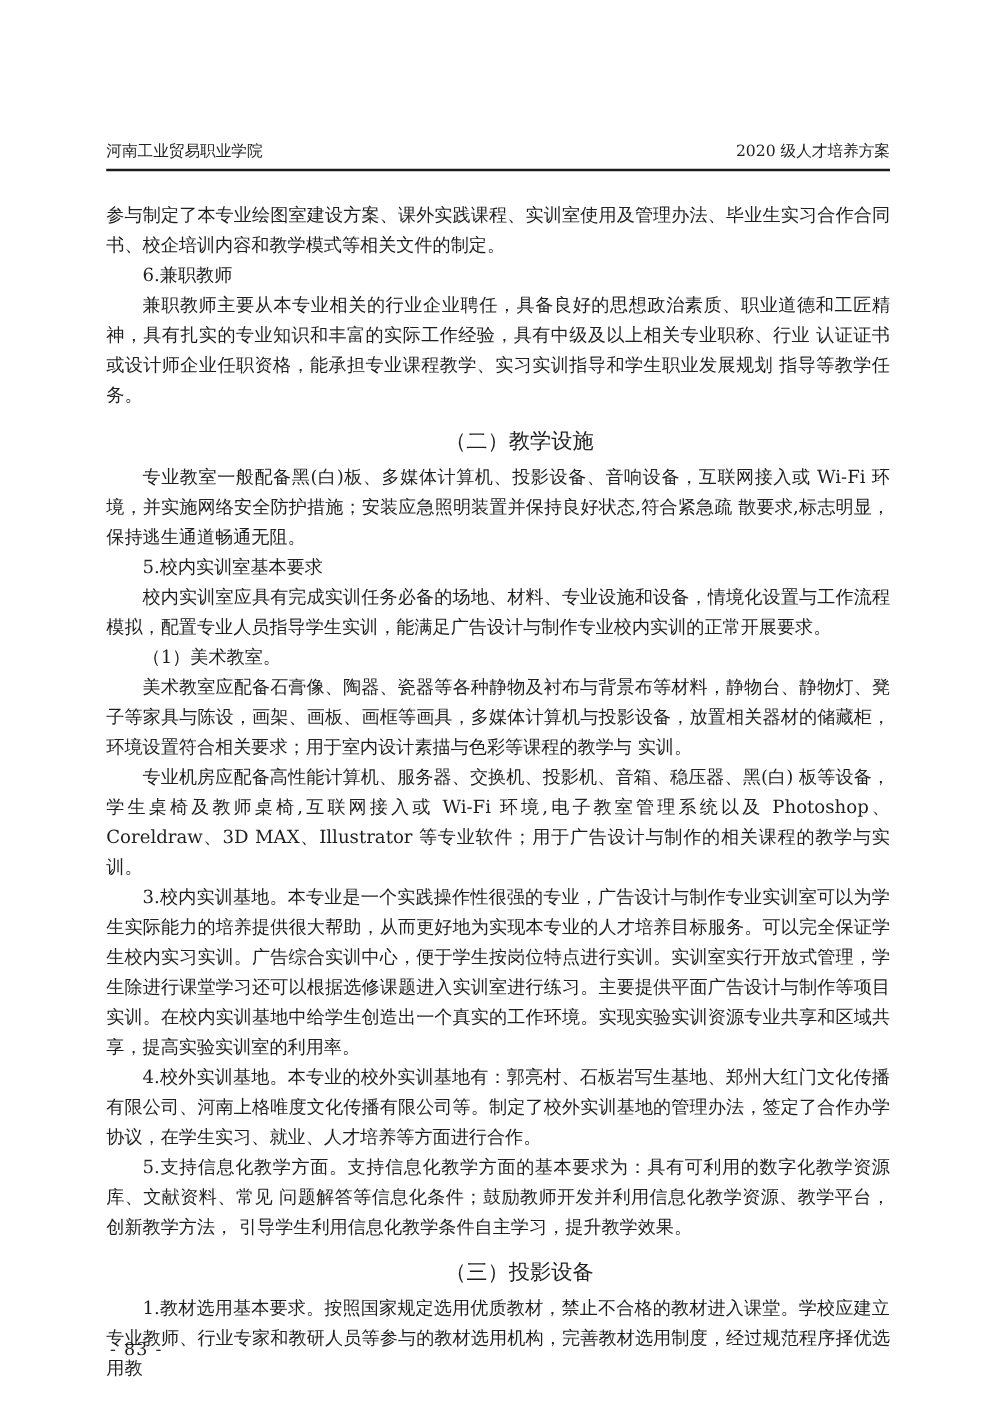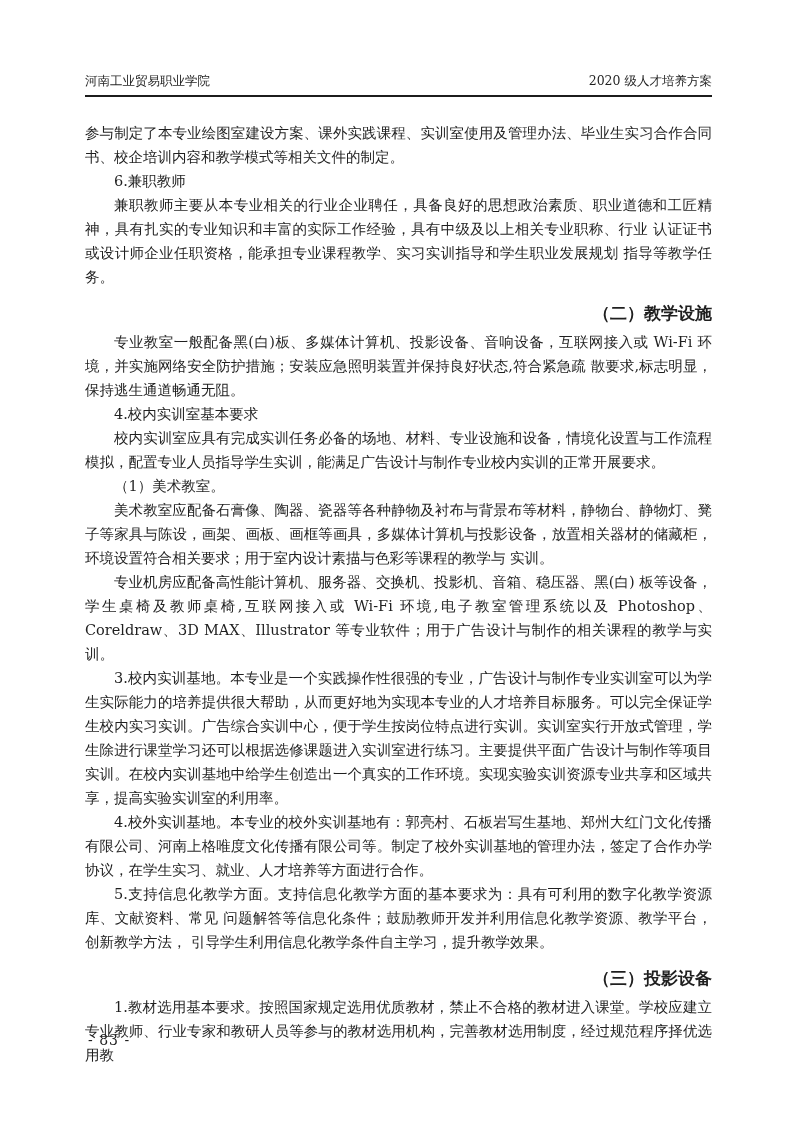--- a/index.html
+++ b/index.html
@@ -8,20 +8,21 @@
     background: #ffffff;
     font-family: "DejaVu Serif", "Liberation Serif", serif;
     color: #1f1f1f;
     overflow: hidden;
   }
   .page {
     position: relative;
     width: 793px;
     height: 812px;
     background: #ffffff;
+    margin-top: 40px;
   }
   .header {
     position: absolute;
     top: 72px;
     left: 85px;
     width: 627px;
     display: flex;
     justify-content: space-between;
     align-items: flex-end;
     font-size: 12.5px;
@@ -36,26 +37,26 @@
     width: 627px;
     font-size: 14.5px;
     line-height: 24px;
     text-align: justify;
   }
   .para { margin: 0; }
   .indent { text-indent: 2em; }
   .no-indent { text-indent: 0; }
   .heading {
     font-family: "DejaVu Sans", "Liberation Sans", sans-serif;
-    font-weight: bold;
+    font-weight: normal;
     font-size: 17px;
     line-height: 24px;
     margin: 12px 0 5px 0;
     text-indent: 2em;
-    text-align: right;
+    text-align: center;
   }
   .footer {
     position: absolute;
     left: 88px;
     top: 1032px;
     font-size: 14px;
     letter-spacing: 1px;
   }
 </style>
 </head>
@@ -67,21 +68,21 @@
     <span>河南工业贸易职业学院</span>
     <span>2020 级人才培养方案</span>
   </div>
 
   <div class="content">
     <p class="para no-indent">参与制定了本专业绘图室建设方案、课外实践课程、实训室使用及管理办法、毕业生实习合作合同书、校企培训内容和教学模式等相关文件的制定。</p>
     <p class="para indent">6.兼职教师</p>
     <p class="para indent">兼职教师主要从本专业相关的行业企业聘任，具备良好的思想政治素质、职业道德和工匠精神，具有扎实的专业知识和丰富的实际工作经验，具有中级及以上相关专业职称、行业 认证证书或设计师企业任职资格，能承担专业课程教学、实习实训指导和学生职业发展规划 指导等教学任务。</p>
     <p class="heading">（二）教学设施</p>
     <p class="para indent">专业教室一般配备黑(白)板、多媒体计算机、投影设备、音响设备，互联网接入或 Wi-Fi 环境，并实施网络安全防护措施；安装应急照明装置并保持良好状态,符合紧急疏 散要求,标志明显，保持逃生通道畅通无阻。</p>
-    <p class="para indent">4.校内实训室基本要求</p>
+    <p class="para indent">5.校内实训室基本要求</p>
     <p class="para indent">校内实训室应具有完成实训任务必备的场地、材料、专业设施和设备，情境化设置与工作流程模拟，配置专业人员指导学生实训，能满足广告设计与制作专业校内实训的正常开展要求。</p>
     <p class="para indent">（1）美术教室。</p>
     <p class="para indent">美术教室应配备石膏像、陶器、瓷器等各种静物及衬布与背景布等材料，静物台、静物灯、凳子等家具与陈设，画架、画板、画框等画具，多媒体计算机与投影设备，放置相关器材的储藏柜，环境设置符合相关要求；用于室内设计素描与色彩等课程的教学与 实训。</p>
     <p class="para indent">专业机房应配备高性能计算机、服务器、交换机、投影机、音箱、稳压器、黑(白) 板等设备，学生桌椅及教师桌椅,互联网接入或 Wi-Fi 环境,电子教室管理系统以及 Photoshop、Coreldraw、3D MAX、Illustrator 等专业软件；用于广告设计与制作的相关课程的教学与实训。</p>
     <p class="para indent">3.校内实训基地。本专业是一个实践操作性很强的专业，广告设计与制作专业实训室可以为学生实际能力的培养提供很大帮助，从而更好地为实现本专业的人才培养目标服务。可以完全保证学生校内实习实训。广告综合实训中心，便于学生按岗位特点进行实训。实训室实行开放式管理，学生除进行课堂学习还可以根据选修课题进入实训室进行练习。主要提供平面广告设计与制作等项目实训。在校内实训基地中给学生创造出一个真实的工作环境。实现实验实训资源专业共享和区域共享，提高实验实训室的利用率。</p>
     <p class="para indent">4.校外实训基地。本专业的校外实训基地有：郭亮村、石板岩写生基地、郑州大红门文化传播有限公司、河南上格唯度文化传播有限公司等。制定了校外实训基地的管理办法，签定了合作办学协议，在学生实习、就业、人才培养等方面进行合作。</p>
     <p class="para indent">5.支持信息化教学方面。支持信息化教学方面的基本要求为：具有可利用的数字化教学资源库、文献资料、常见 问题解答等信息化条件；鼓励教师开发并利用信息化教学资源、教学平台，创新教学方法， 引导学生利用信息化教学条件自主学习，提升教学效果。</p>
     <p class="heading">（三）投影设备</p>
     <p class="para indent">1.教材选用基本要求。按照国家规定选用优质教材，禁止不合格的教材进入课堂。学校应建立专业教师、行业专家和教研人员等参与的教材选用机构，完善教材选用制度，经过规范程序择优选用教</p>
   </div>

